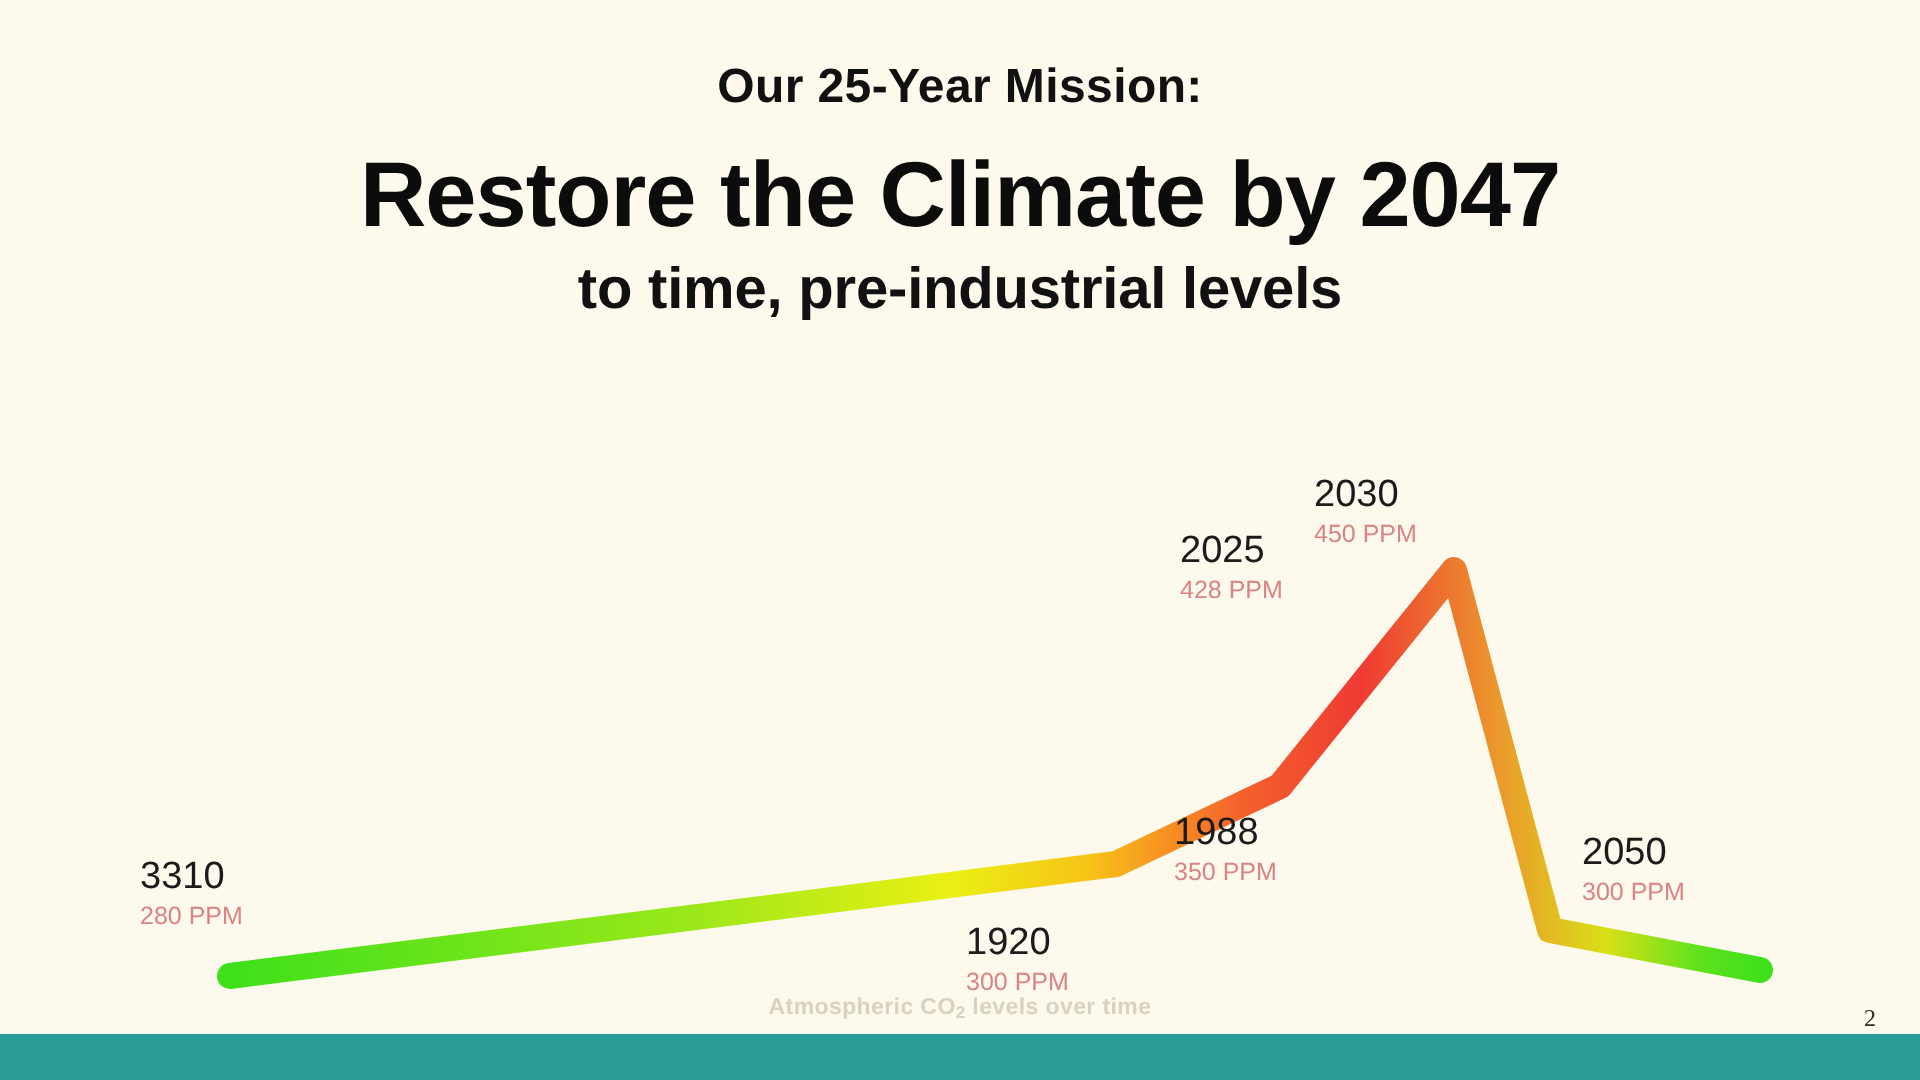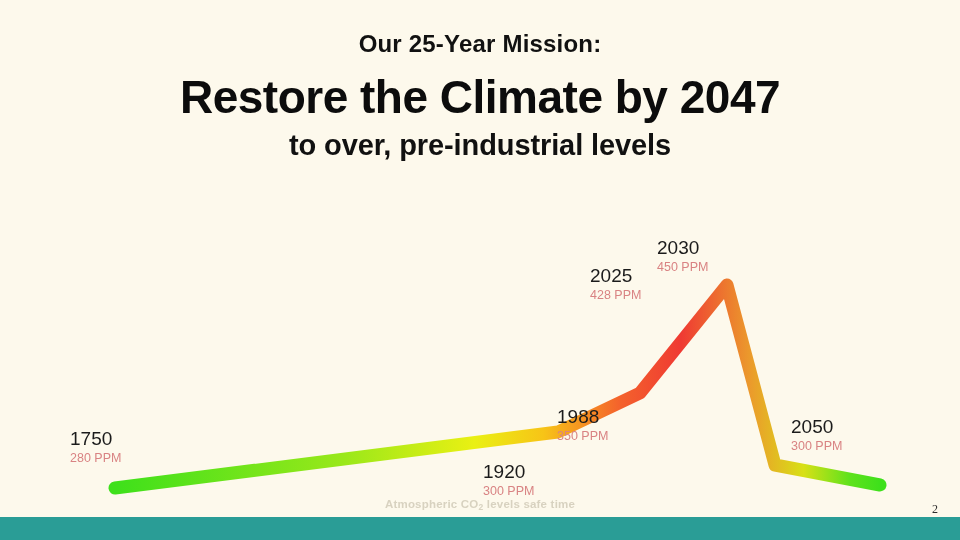--- a/index.html
+++ b/index.html
@@ -130,21 +130,21 @@
   }
 </style>
 </head>
 <body>
 
 <div class="slide">
 
   <div class="title-block">
     <div class="eyebrow">Our 25-Year Mission:</div>
     <div class="headline">Restore the Climate by 2047</div>
-    <div class="subhead">to over, pre-industrial levels</div>
+    <div class="subhead">to time, pre-industrial levels</div>
   </div>
 
   <div class="chart-area">
 
     <svg class="chart-svg" viewBox="0 0 960 300" preserveAspectRatio="none">
       <defs>
         <linearGradient id="lineGrad" x1="0" y1="0" x2="1" y2="0">
             <stop offset="0%" stop-color="#3ee01b"></stop>
             <stop offset="30%" stop-color="#9ae81a"></stop>
             <stop offset="47%" stop-color="#eaf013"></stop>
@@ -154,30 +154,30 @@
             <stop offset="83%" stop-color="#eb9a2c"></stop>
             <stop offset="90%" stop-color="#d8e016"></stop>
             <stop offset="96%" stop-color="#5fe21c"></stop>
             <stop offset="100%" stop-color="#3ee01b"></stop>
           </linearGradient>
       </defs>
       <polyline points="115,278 558,222 640,183 727,75 775,255 880,275" fill="none" stroke="url(#lineGrad)" stroke-width="13" stroke-linecap="round" stroke-linejoin="round"></polyline>
     </svg>
 
     <div class="point-label" style="left:70px; top:218px; width:150px;">
-      <span class="year">1750</span>
+      <span class="year">3310</span>
       <span class="ppm">280 PPM</span>
     </div>
 
     <div class="point-label" style="left:483px; top:251px; width:150px;">
       <span class="year">1920</span>
       <span class="ppm">300 PPM</span>
     </div>
 
-    <div class="point-label" style="left:557px; top:196px; width:150px;">
+    <div class="point-label" style="left:587px; top:196px; width:150px;">
       <span class="year">1988</span>
       <span class="ppm">350 PPM</span>
     </div>
 
     <div class="point-label bold-year" style="left:590px; top:55px; width:150px;">
       <span class="year">2025</span>
       <span class="ppm">428 PPM</span>
     </div>
 
     <div class="point-label" style="left:657px; top:27px; width:150px;">
@@ -186,20 +186,20 @@
     </div>
 
     <div class="point-label" style="left:791px; top:206px; width:150px;">
       <span class="year">2050</span>
       <span class="ppm">300 PPM</span>
     </div>
 
   </div>
 
   <div class="chart-caption">
-    <span>Atmospheric CO</span><sub>2</sub><span> levels safe time</span>
+    <span>Atmospheric CO</span><sub>2</sub><span> levels over time</span>
   </div>
 
   <div class="page-number">2</div>
 
   <div class="footer-bar"></div>
 
 </div>
 
 </body></html>

